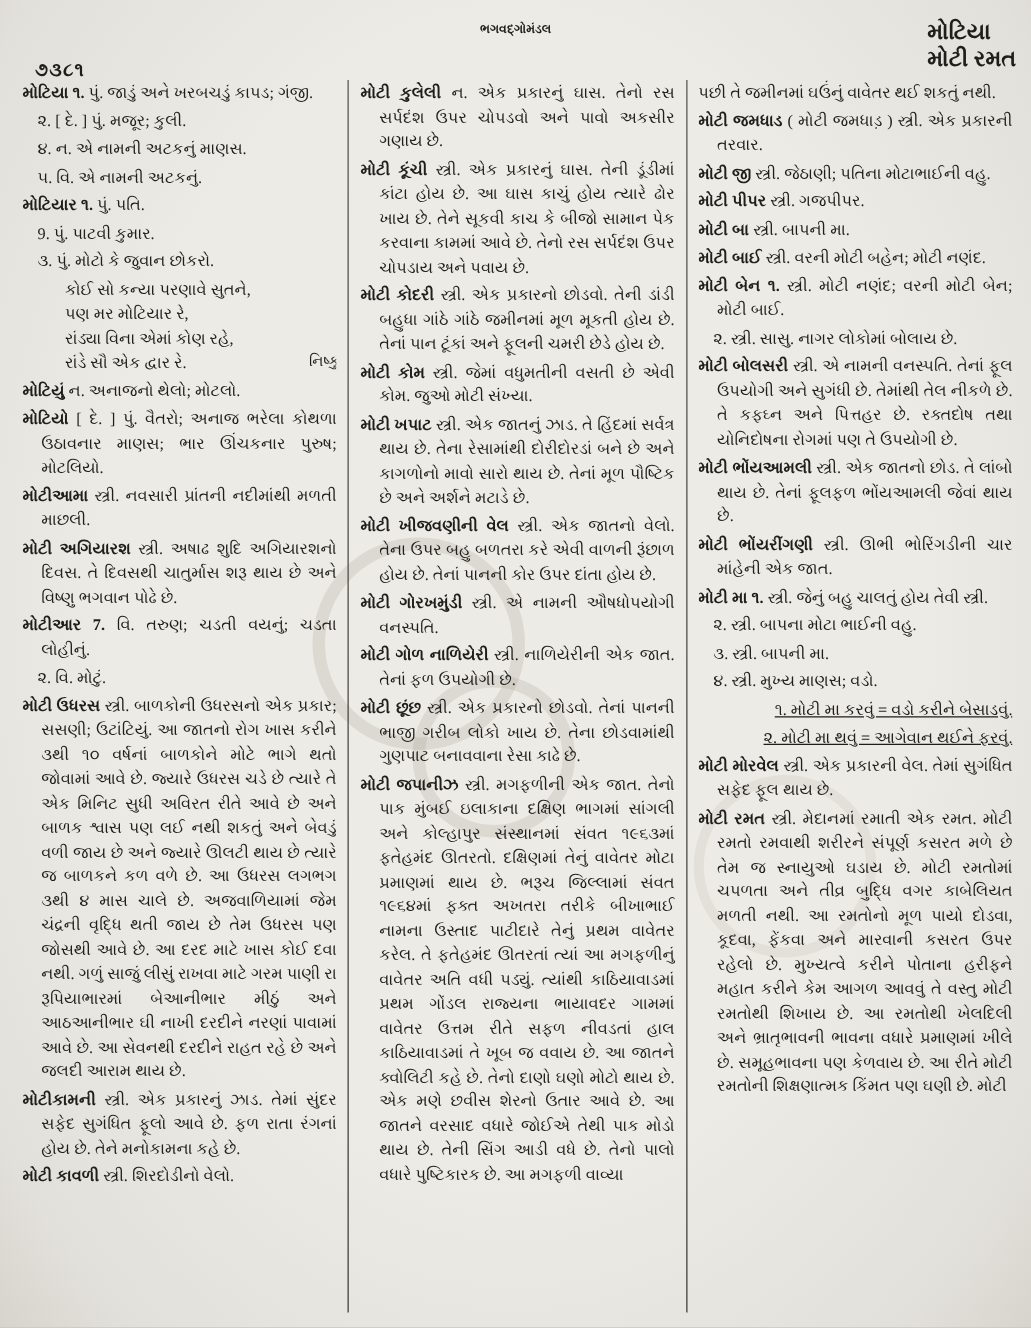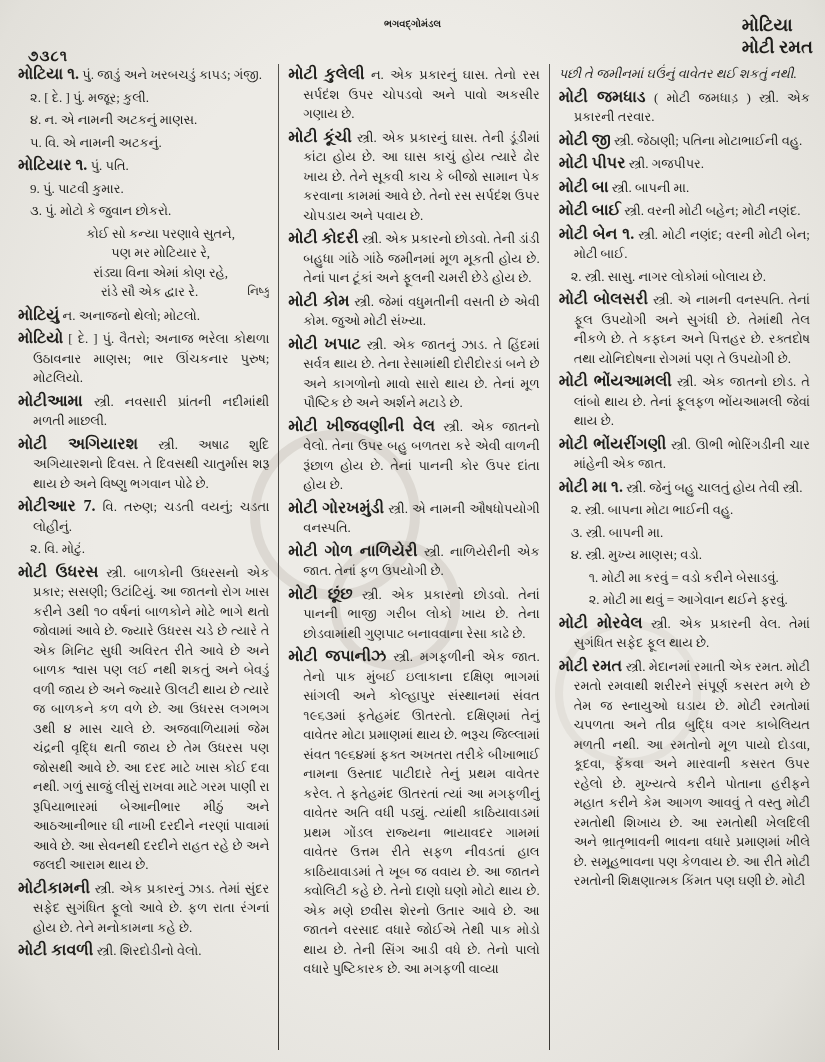--- a/index.html
+++ b/index.html
@@ -24,27 +24,27 @@
   .book-title{position:absolute;left:0;top:4px;width:100%;text-align:center;font-size:10px;font-weight:bold;}
   .guides{position:absolute;right:12px;top:0;text-align:left;font-weight:bold;font-size:18px;line-height:22px;}
 
   .columns{position:absolute;left:18px;top:64px;width:792px;height:994px;display:flex;}
   .col{width:252px;height:994px;overflow:hidden;text-align:justify;
        font-size:13px;line-height:19.5px;}
   .col + .rule{width:1px;background:linear-gradient(#55534e,#3c3a36);margin:0 9px;height:986px;}
   .col p{margin:0 0 3px 0;}
 
   .entry{padding-left:15px;text-indent:-15px;}
-  .entry .head{font-weight:bold;font-size:16px;}
+  .entry .head{font-weight:bold;font-size:13px;}
   .sense{margin-left:12px !important;padding-left:12px;text-indent:-12px;}
-  .idiom{margin-left:30px !important;padding-left:10px;text-indent:-10px;text-align:left;}
-  .verse{margin-left:34px !important;text-align:center;}
+  .idiom{margin-left:30px !important;padding-left:10px;text-indent:-10px;text-align:right;text-decoration:underline;}
+  .verse{margin-left:34px !important;text-align:left;}
   .verse .vline{white-space:nowrap;}
   .verse .attrib{float:right;font-size:12px;margin-right:-30px;}
-  .cont{padding-left:15px;text-indent:-15px;font-style:italic;}
+  .cont{padding-left:15px;text-indent:-15px;}
 </style>
 </head>
 <body>
 
 <div class="page">
   <span class="ghost g1"></span>
   <span class="ghost g2"></span>
   <span class="ghost g3"></span>
 
   <div class="header">

